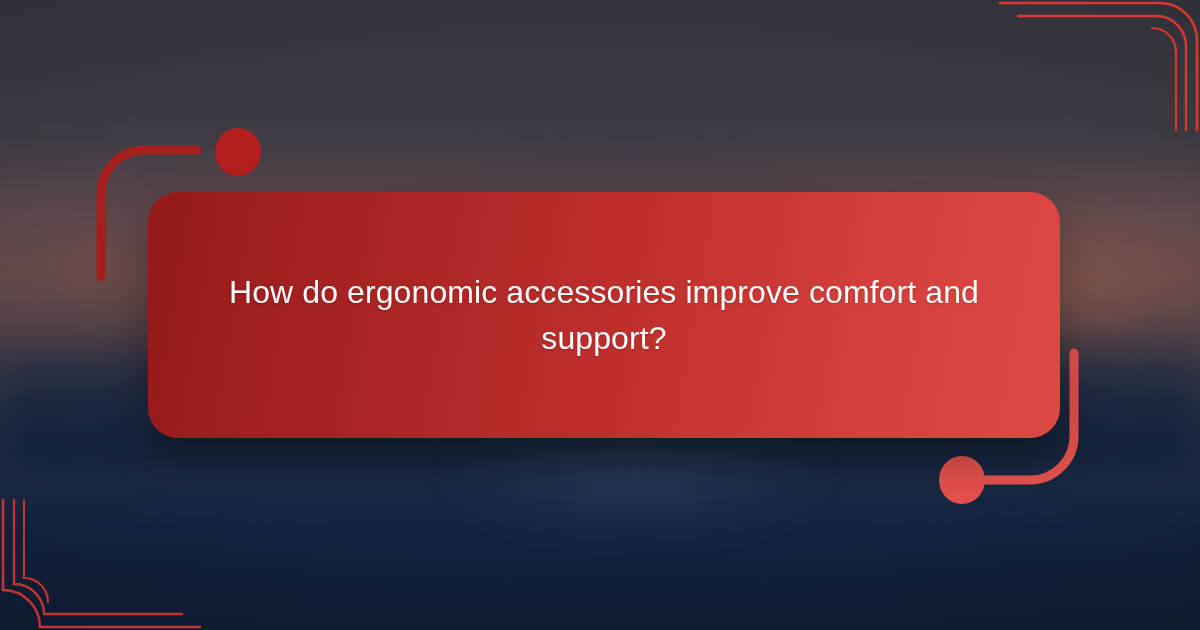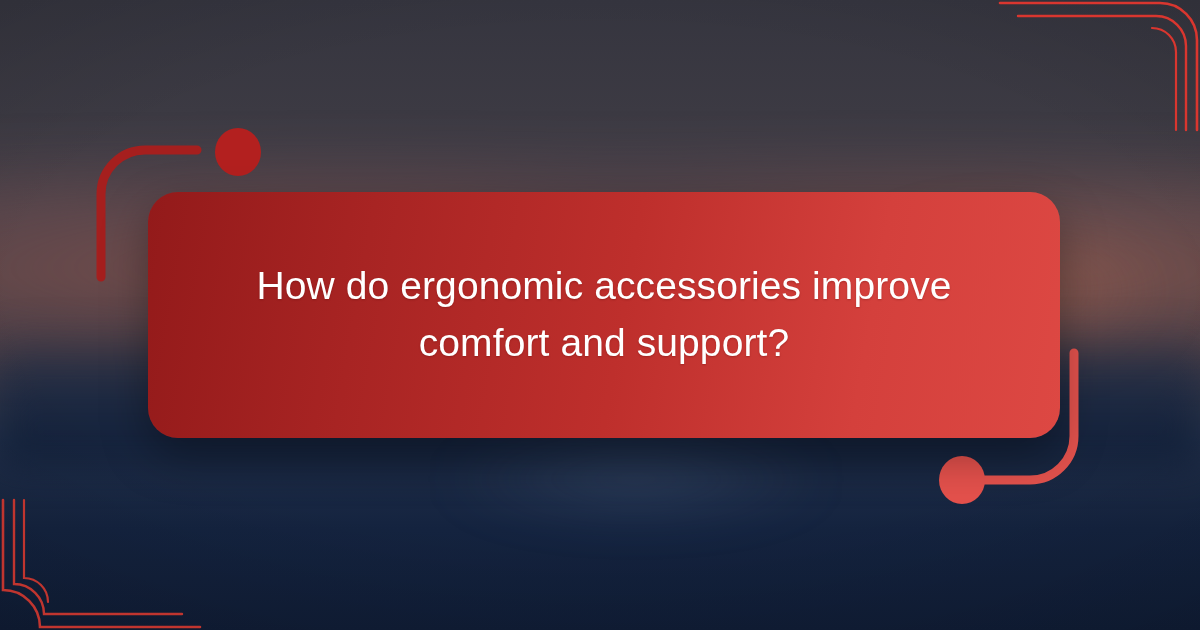--- a/index.html
+++ b/index.html
@@ -107,21 +107,21 @@
     background:linear-gradient(100deg, #931a1a 0%, #a82423 24%, #be2f2c 52%, #d4403c 78%, #dd4843 100%);
     box-shadow:0 18px 46px rgba(0,0,0,0.34);
     display:flex;
     align-items:center;
     justify-content:center;
     padding:26px 54px;
   }
 
   .card-title {
     color:#ffffff;
-    font-size:39px;
+    font-size:32px;
     font-weight:400;
     line-height:1.45;
     text-align:center;
     letter-spacing:0.1px;
     max-width:790px;
     text-shadow:0 1px 2px rgba(90,10,10,0.30);
   }
 </style>
 </head>
 <body>

